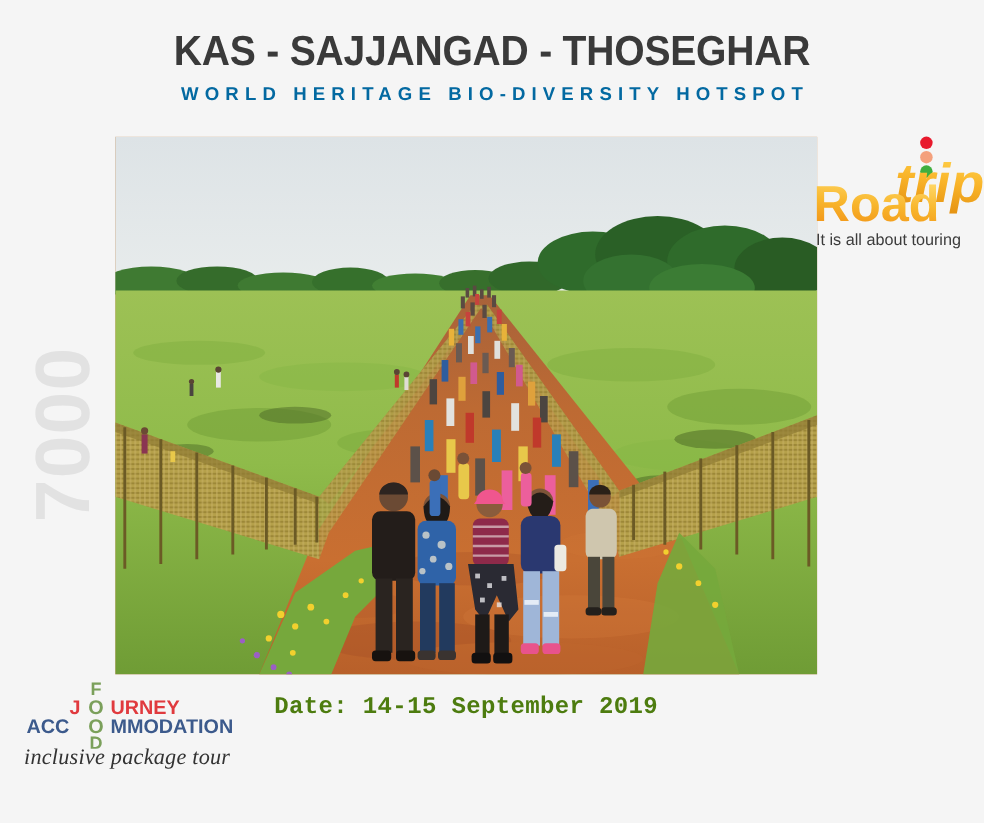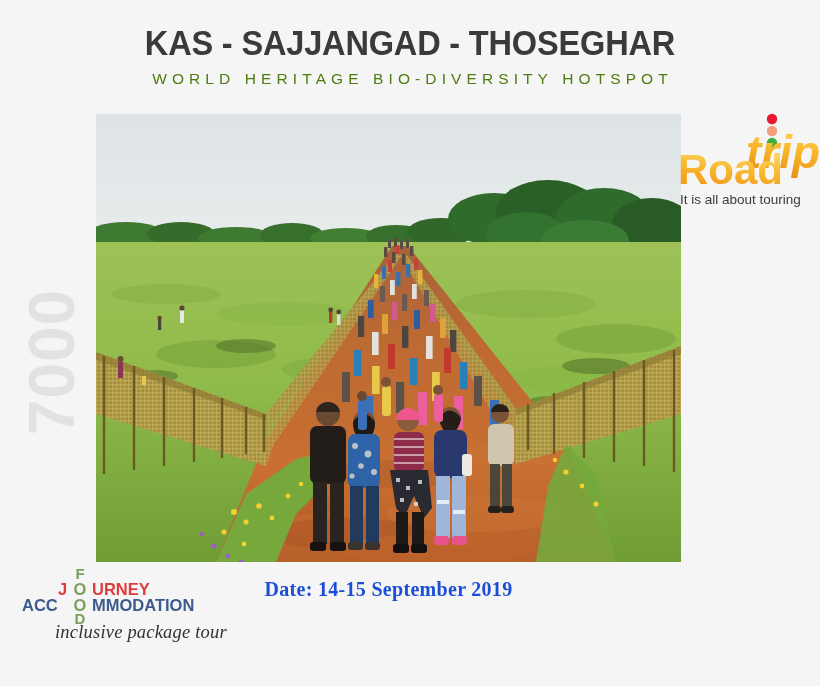--- a/index.html
+++ b/index.html
@@ -35,24 +35,24 @@
     font-size: 35px;
     letter-spacing: -0.2px;
     color: #3a3a3a;
     line-height: 42px;
     transform: scaleX(0.93);
     white-space: nowrap;
   }
   .subtitle {
     margin-top: 6px;
     font-family: "Liberation Sans", sans-serif;
-    font-weight: normal;
+    font-weight: bold;
     font-size: 15.5px;
     letter-spacing: 5.1px;
-    color: #4d7c0f;
+    color: #0369a1;
     white-space: nowrap;
     padding-left: 5px;
   }
 
   
   .watermark {
     position: absolute;
     left: -38px;
     top: 330px;
     width: 180px;
@@ -99,24 +99,24 @@
     white-space: nowrap;
   }
 
   
   .date-line {
     position: absolute;
     left: 96px;
     top: 578px;
     width: 585px;
     text-align: center;
-    font-family: Liberation Serif, serif;
+    font-family: Liberation Mono, monospace;
     font-weight: bold;
     font-size: 20px;
-    color: #1d4ed8;
+    color: #4d7c0f;
     letter-spacing: 0.3px;
   }
 
   
   .cw {
     position: absolute;
     left: 16px;
     top: 566px;
     width: 200px;
     height: 90px;
@@ -125,21 +125,20 @@
   .cw-slogan {
     position: absolute;
     left: 4px;
     top: 56px;
     font-family: "Liberation Serif", serif;
     font-style: italic;
     font-size: 18.5px;
     color: #333333;
     letter-spacing: 0.2px;
     white-space: nowrap;
-    margin-left: 35px;
   }
 </style>
 </head>
 <body>
 
 <div class="poster">
 
   <div class="header">
     <div class="title">KAS - SAJJANGAD - THOSEGHAR</div>
     <div class="subtitle">WORLD HERITAGE BIO-DIVERSITY HOTSPOT</div>

